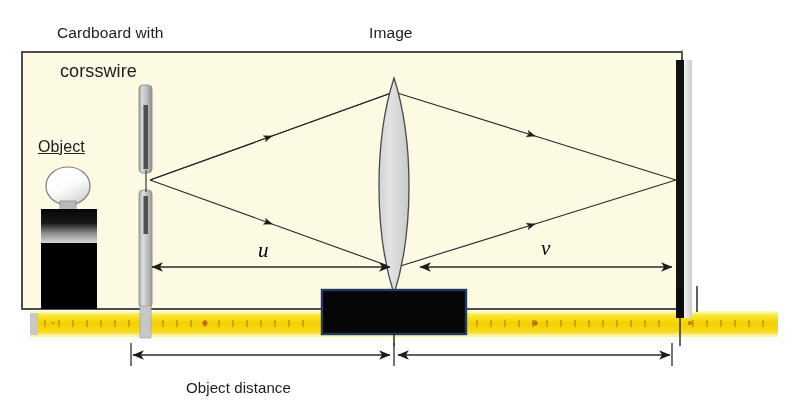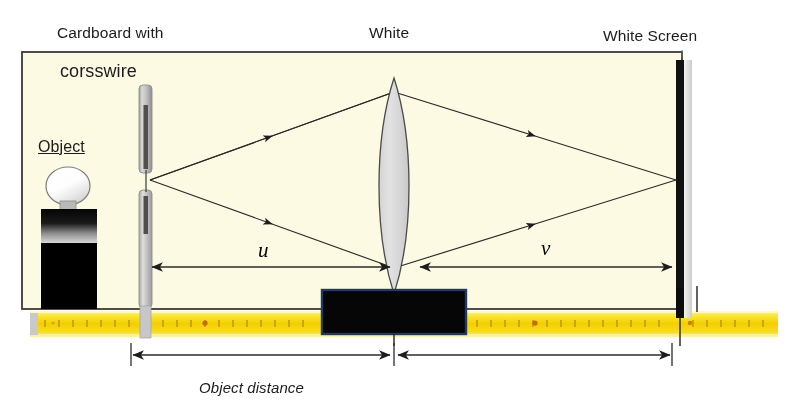--- a/index.html
+++ b/index.html
@@ -226,26 +226,25 @@
 
     <g stroke="#6b6b6b" stroke-width="1">
       <line x1="682" y1="50" x2="682" y2="58"></line>
     </g>
   </svg>
 
   <div class="lbl lbl-top" style="left:57px; top:24px;">Cardboard with</div>
 
   <div class="lbl lbl-inner" style="left:60px; top:61px;">corsswire</div>
 
-  <div class="lbl lbl-top" style="left:369px; top:24px;">White</div>
-
-  <div class="lbl lbl-top" style="left:603px; top:27px;">White Screen</div>
+  <div class="lbl lbl-top" style="left:369px; top:24px;">Image</div>
+
 
   <div class="lbl lbl-object" style="left:38px; top:138px;text-decoration:underline;">Object</div>
 
   <div class="lbl lbl-uv" style="left:258px; top:238px;">u</div>
 
   <div class="lbl lbl-uv" style="left:541px; top:236px;">v</div>
 
-  <div class="lbl lbl-bottom" style="left:199px; top:379px;font-style:italic;">Object distance</div>
+  <div class="lbl lbl-bottom" style="left:186px; top:379px;">Object distance</div>
 
 
 </div>
 
 </body></html>

